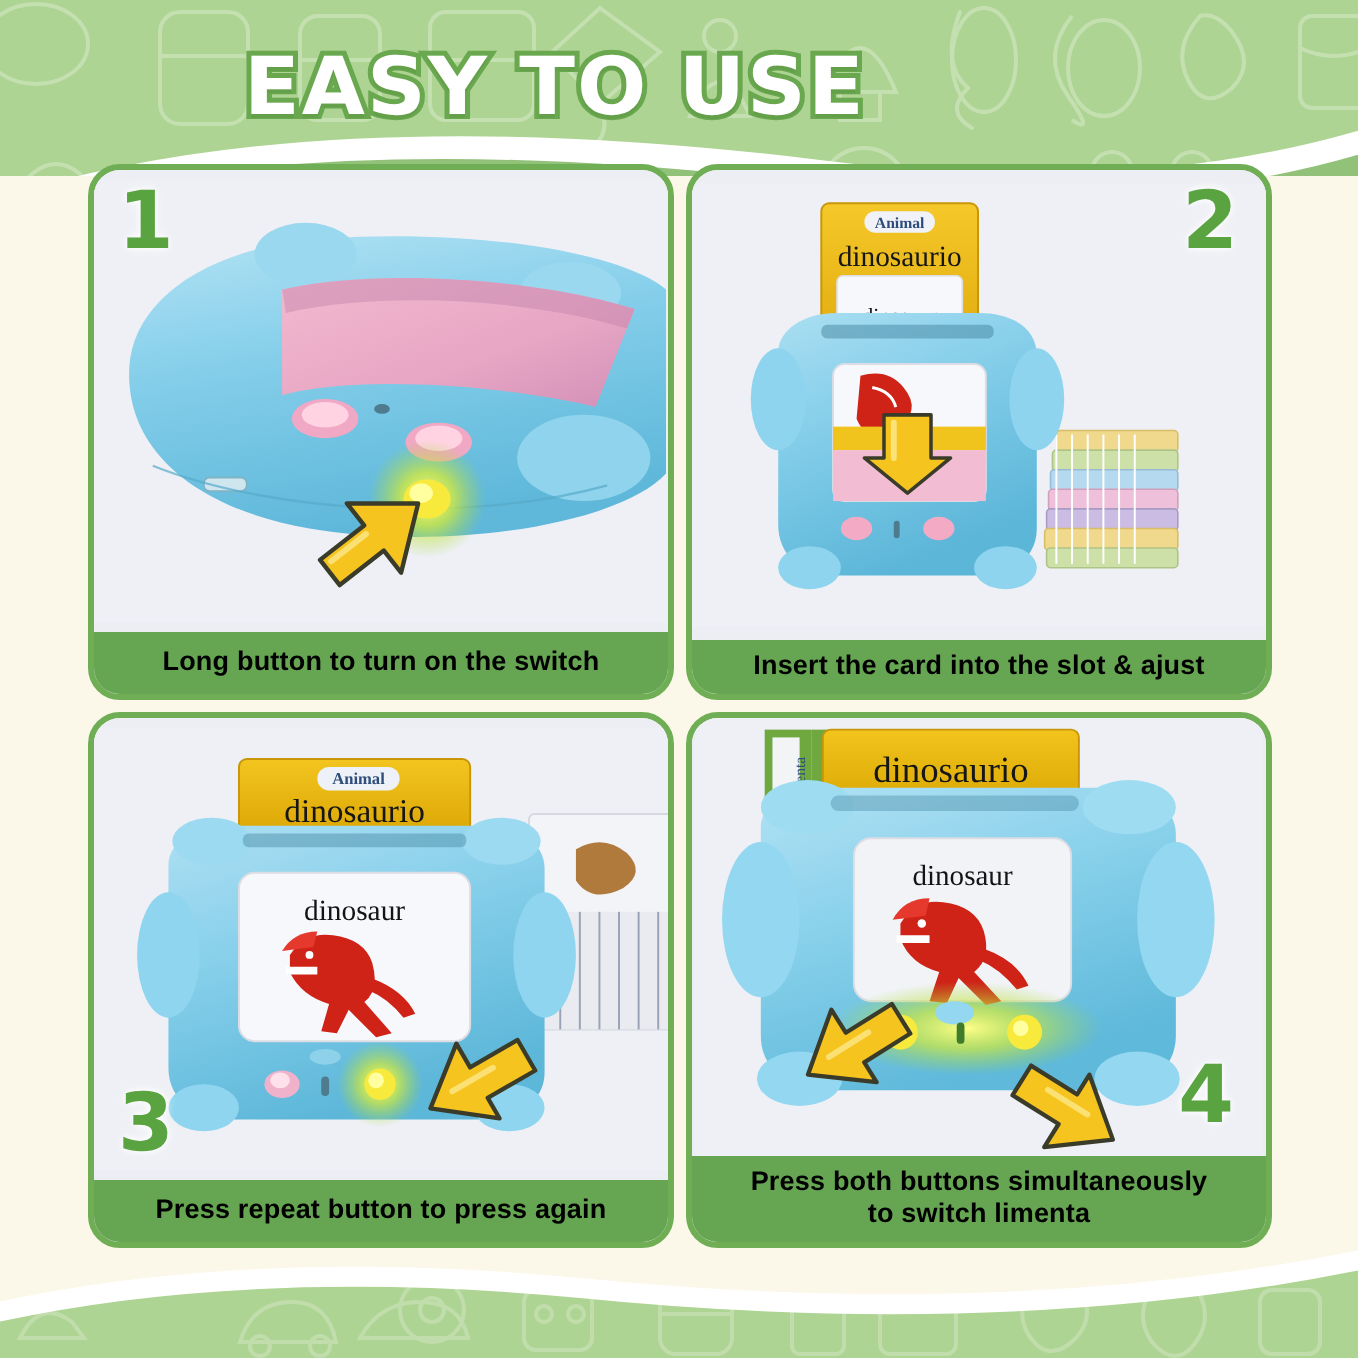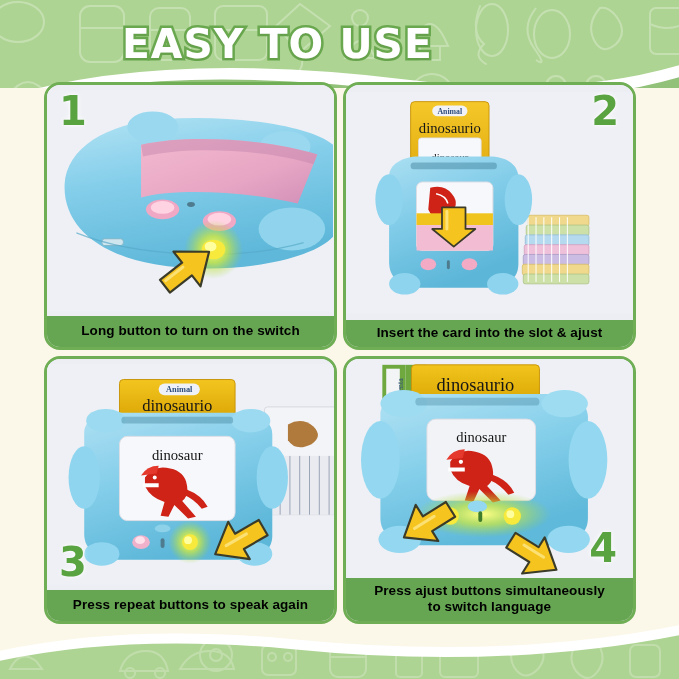--- a/index.html
+++ b/index.html
@@ -372,21 +372,21 @@
           <circle cx="146" cy="182" r="22" fill="url(#g3glow)"></circle>
           <circle cx="146" cy="182" r="8" fill="#f7ea3d"></circle>
           <circle cx="144" cy="180" r="4" fill="#ffff9f"></circle>
 
           <g transform="translate(160,178) rotate(-30)">
             <path d="M2 12 L30 12 L30 0 L58 22 L30 44 L30 30 L2 30 Z" fill="#f6c41f" stroke="#3b3b2a" stroke-width="2.2" stroke-linejoin="round" transform="rotate(180 30 21)"></path>
             <path d="M16 18 L40 18" stroke="#fde98a" stroke-width="3" stroke-linecap="round" opacity=".8"></path>
           </g>
         </svg>
       </div>
-      <div class="caption">Press repeat buttons to speak again</div>
+      <div class="caption">Press repeat button to press again</div>
     </div>
 
     <div class="panel">
       <div class="photo">
         <div class="stepnum num-br">4</div>
 
         <svg viewBox="0 0 293 226" style="position:absolute;inset:0;width:100%;height:100%">
           <defs>
             <linearGradient id="g4body" x1="0" y1="0" x2="0.4" y2="1">
               <stop offset="0%" stop-color="#b2e2f4"></stop>
@@ -445,19 +445,19 @@
             <path d="M16 18 L40 18" stroke="#fde98a" stroke-width="3" stroke-linecap="round" opacity=".8"></path>
           </g>
 
           <g transform="translate(178,168) rotate(32)">
             <path d="M2 12 L30 12 L30 0 L58 22 L30 44 L30 30 L2 30 Z" fill="#f6c41f" stroke="#3b3b2a" stroke-width="2.2" stroke-linejoin="round"></path>
             <path d="M16 18 L40 18" stroke="#fde98a" stroke-width="3" stroke-linecap="round" opacity=".8"></path>
           </g>
         </svg>
       </div>
       <div class="caption two">
-        <div>Press ajust buttons simultaneously</div>
-        <div>to switch language</div>
+        <div>Press both buttons simultaneously</div>
+        <div>to switch limenta</div>
       </div>
     </div>
 
   </div>
 </div>
 
 </body></html>

